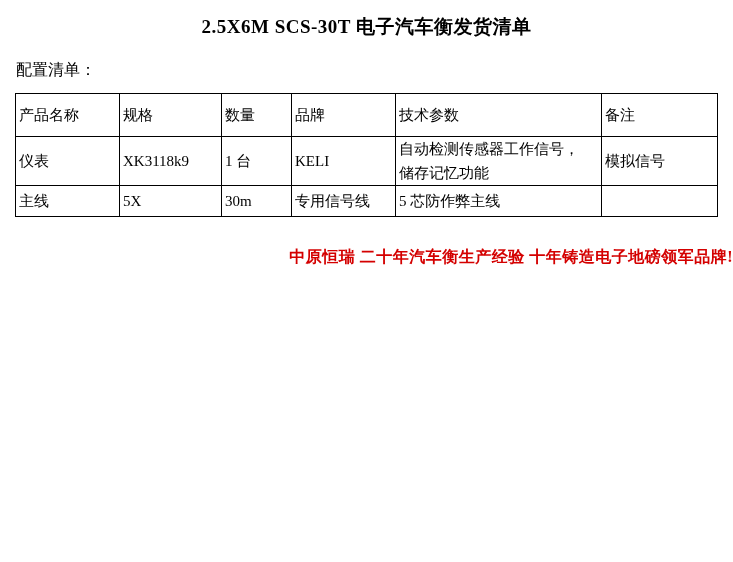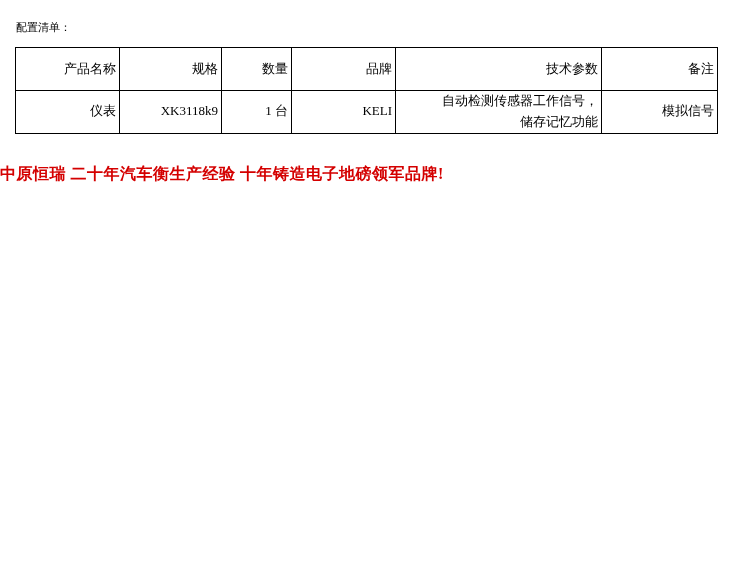--- a/index.html
+++ b/index.html
@@ -23,36 +23,36 @@
   .doc-title {
     text-align: center;
     font-size: 19px;
     font-weight: bold;
     letter-spacing: 0.5px;
     margin-top: 14px;
     margin-bottom: 0;
     font-family: "Liberation Serif", "DejaVu Serif", serif;
   }
   .subtitle {
-    font-size: 11px;
+    font-size: 16px;
     margin: 20px 0 12px 16px;
     font-family: Liberation Mono, monospace;
   }
   table.spec {
     border-collapse: collapse;
     width: 702px;
     margin: 0 auto;
     table-layout: fixed;
     font-family: "Liberation Serif", "DejaVu Serif", serif;
   }
   table.spec th, table.spec td {
     border: 1px solid #000000;
-    text-align: right;
+    text-align: left;
     vertical-align: middle;
-    font-size: 13px;
+    font-size: 15px;
     font-weight: normal;
     padding: 0 3px;
     line-height: 1.6;
   }
   table.spec thead th {
     height: 42px;
   }
   table.spec tbody td {
     height: 30px;
   }
@@ -62,37 +62,38 @@
   .col-3 { width: 104px; }
   .col-4 { width: 206px; }
   .col-5 { width: 116px; }
   .note-row td {
     text-align: left;
     padding-left: 8px;
     font-size: 13.5px;
     height: 34px;
   }
   .footer-slogan {
-    text-align: left;
+    text-align: right;
     color: #d40000;
     font-weight: bold;
     font-size: 16px;
     margin-top: 30px;
     font-family: "Liberation Serif", "DejaVu Serif", serif;
     letter-spacing: 0.5px;
   }
   .cell-multiline {
     white-space: pre-line;
   }
 </style>
 </head>
 <body>
 
 <div class="page">
 
+  <div class="doc-title">2.5X6M  SCS-30T 电子汽车衡发货清单</div>
 
   <div class="subtitle">配置清单：</div>
 
   <table class="spec">
     <colgroup>
       <col class="col-0">
         <col class="col-1">
         <col class="col-2">
         <col class="col-3">
         <col class="col-4">
@@ -111,18 +112,26 @@
     <tbody>
       <tr>
         <td>仪表</td>
         <td>XK3118k9</td>
         <td>1 台</td>
         <td>KELI</td>
         <td class="cell-multiline">自动检测传感器工作信号，
 储存记忆功能</td>
         <td class="cell-multiline">模拟信号</td>
       </tr>
+      <tr>
+        <td>主线</td>
+        <td>5X</td>
+        <td>30m</td>
+        <td>专用信号线</td>
+        <td class="cell-multiline">5 芯防作弊主线</td>
+        <td class="cell-multiline"></td>
+      </tr>
     </tbody>
   </table>
 
   <div class="footer-slogan">中原恒瑞 二十年汽车衡生产经验 十年铸造电子地磅领军品牌!</div>
 
 </div>
 
 </body></html>

